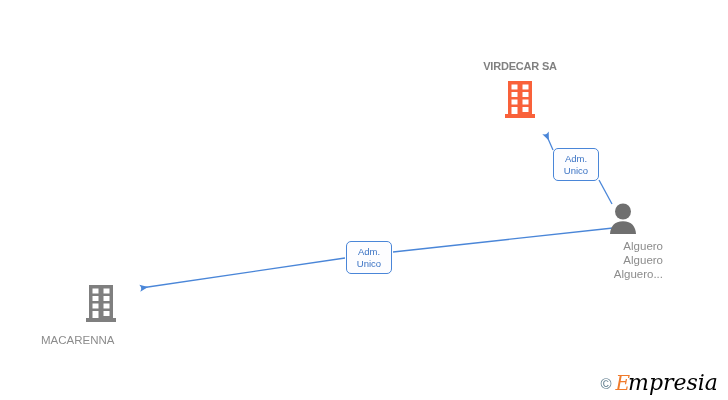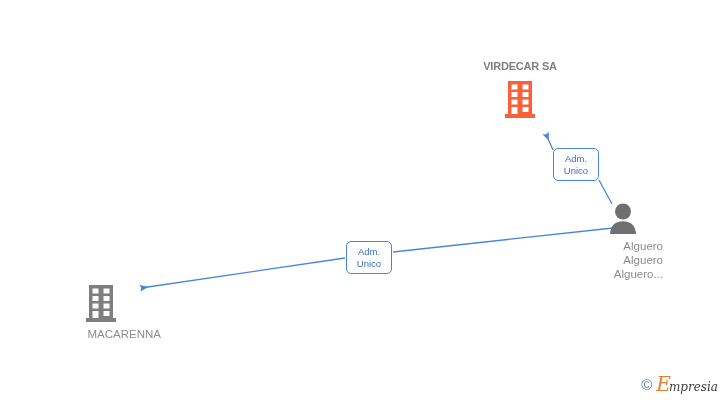--- a/index.html
+++ b/index.html
@@ -80,22 +80,22 @@
     font-family: "DejaVu Serif", serif;
     font-style: italic;
     font-size: 20px;
     color: #f07a2a;
     line-height: 1;
     margin-right: -2px;
   }
   .wm-rest {
     font-family: "DejaVu Serif", serif;
     font-style: italic;
-    font-size: 12px;
-    color: #404040;
+    font-size: 22px;
+    color: #000000;
     line-height: 1;
   }
 </style>
 </head>
 <body>
 
 <div id="canvas">
 
   <svg class="edges" width="728" height="400" viewBox="0 0 728 400">
     <defs>
@@ -165,21 +165,21 @@
         <rect x="6.5" y="3.5" width="6" height="5" fill="#ffffff"></rect>
         <rect x="17.5" y="3.5" width="6" height="5" fill="#ffffff"></rect>
         <rect x="6.5" y="11" width="6" height="5" fill="#ffffff"></rect>
         <rect x="17.5" y="11" width="6" height="5" fill="#ffffff"></rect>
         <rect x="6.5" y="18.5" width="6" height="5" fill="#ffffff"></rect>
         <rect x="17.5" y="18.5" width="6" height="5" fill="#ffffff"></rect>
         <rect x="6.5" y="26" width="6" height="7" fill="#ffffff"></rect>
         <rect x="17.5" y="26" width="6" height="5" fill="#ffffff"></rect>
       </svg>
     </div>
-    <div class="subsidiary-label" style="text-align:right; margin-top:5px;">
+    <div class="subsidiary-label" style="text-align:left; margin-top:11px;">
       <div>MACARENNA</div>
     </div>
   </div>
 
   <div class="wm">
     <span class="wm-c">©</span>
     <span style="display:flex; align-items:baseline;">
       <span class="wm-e">E</span>
       <span class="wm-rest">mpresia</span>
     </span>

